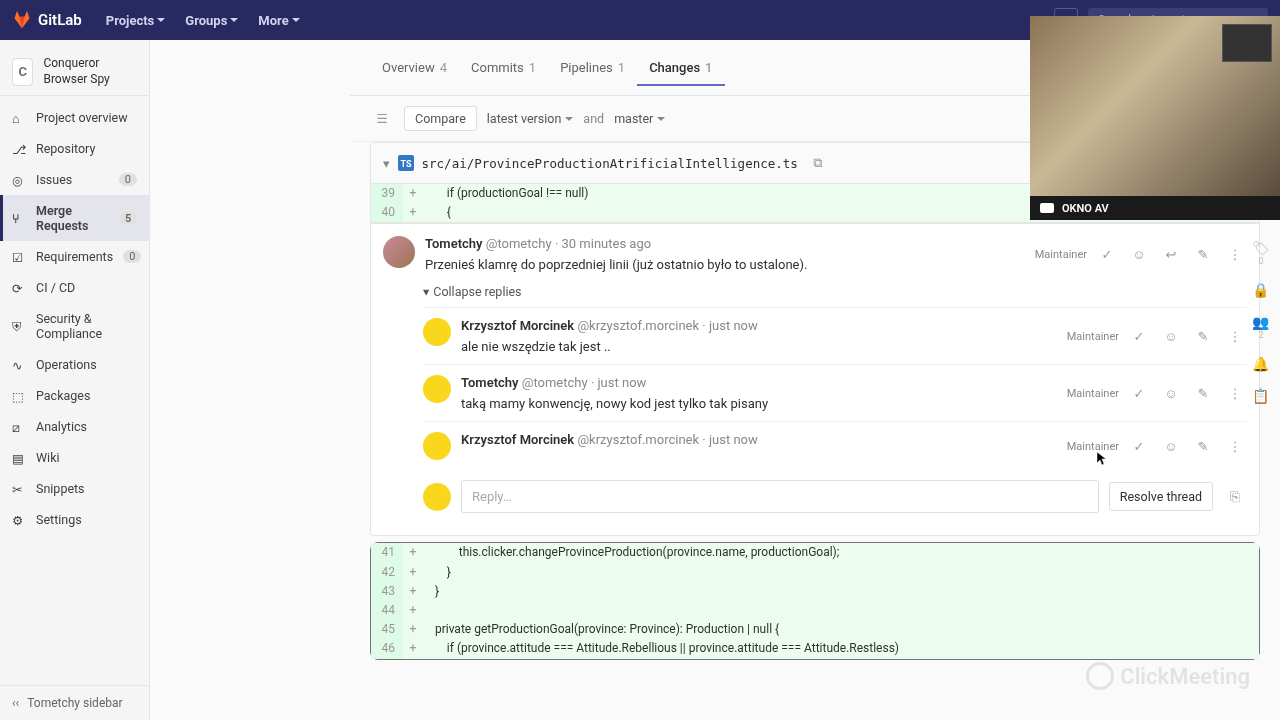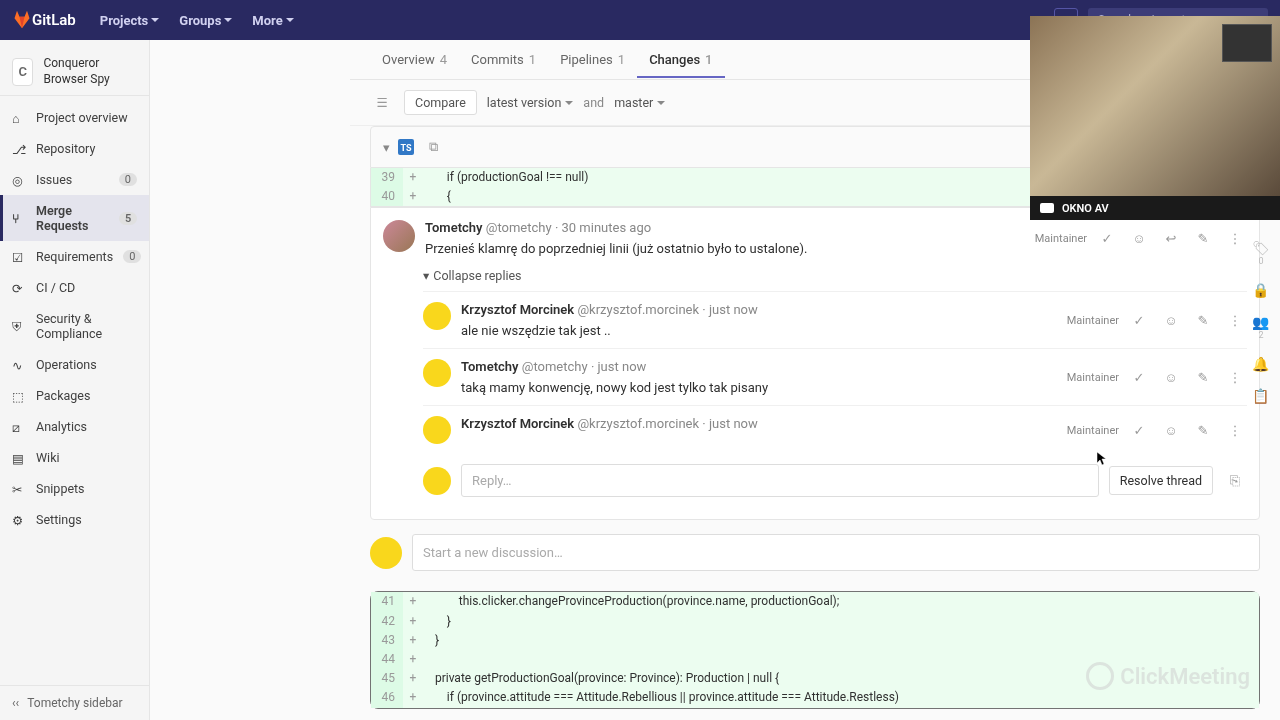--- a/index.html
+++ b/index.html
@@ -1,37 +1,37 @@
 <!DOCTYPE html>
 <html><head>
 <meta charset="utf-8">
 <style>
 * { margin:0; padding:0; box-sizing:border-box; font-family:-apple-system,BlinkMacSystemFont,"Segoe UI",Roboto,sans-serif; }
 body { background:#fafafa; font-size:13px; color:#303030; overflow:hidden; width:1280px; height:720px; position:relative; }
 .topnav { height:40px; background:#292961; display:flex; align-items:center; padding:0 12px; color:#fff; }
-.logo { display:flex; align-items:center; gap:0; margin-right:16px; }
+.logo { display:flex; align-items:center; gap:6px; margin-right:16px; }
 .logo svg { width:20px; height:20px; }
 .logo-text { font-weight:600; font-size:15px; }
 .nav-menu { display:flex; gap:4px;font-weight:bold; }
 .nav-item { padding:6px 8px; color:#d1d1f0; font-size:13px; display:flex; align-items:center; gap:3px; cursor:pointer; }
 .chev { border:4px solid transparent; border-top-color:#d1d1f0; margin-top:4px; }
 .top-right { margin-left:auto; display:flex; align-items:center; gap:10px; }
 .plus-btn { width:24px; height:24px; border:1px solid #5555a5; border-radius:3px; display:flex; align-items:center; justify-content:center; color:#d1d1f0; cursor:pointer; }
 .search-box { background:#3c3c78; border-radius:3px; padding:5px 10px; width:180px; color:#b0b0d0; font-size:12px; }
 .sidebar { position:absolute; left:0; top:40px; width:150px; bottom:0; background:#f5f5f5; border-right:1px solid #e5e5e5; padding-top:8px; }
 .proj-header { display:flex; align-items:center; gap:10px; padding:8px 12px; border-bottom:1px solid #e5e5e5; margin-bottom:6px; }
 .proj-avatar { width:28px; height:28px; border-radius:4px; background:#fff; border:1px solid #ddd; display:flex; align-items:center; justify-content:center; font-weight:600; color:#666; }
 .proj-name { font-size:12px; color:#303030; line-height:1.3; }
 .side-item { display:flex; align-items:center; gap:10px; padding:8px 12px; color:#404040; font-size:12.5px; cursor:pointer; position:relative; }
 .side-item.active { background:#e4e4ed; font-weight:600; box-shadow:inset 3px 0 0 #292961; }
 .side-icon { width:14px; height:14px; flex-shrink:0; }
 .side-badge { margin-left:auto; background:#e0e0e0; border-radius:9px; padding:0 6px; font-size:11px; color:#666; min-width:18px; text-align:center; }
 .side-collapse { position:absolute; bottom:0; left:0; right:0; padding:10px 12px; font-size:12px; color:#666; display:flex; align-items:center; gap:8px; border-top:1px solid #e5e5e5; cursor:pointer; }
 .main { position:absolute; left:150px; right:0; top:40px; bottom:0; overflow:hidden; }
-.mr-tabs { display:flex; align-items:center; padding:0 20px; border-bottom:1px solid #e5e5e5; margin-left:200px; height:40px; }
+.mr-tabs { display:flex; align-items:center; padding:0 20px; border-bottom:1px solid #e5e5e5; margin-left:200px; height:56px; }
 .mr-tab { padding:11px 12px; color:#666; font-size:13px; cursor:pointer; display:flex; gap:5px; }
 .mr-tab.active { color:#303030; box-shadow:inset 0 -2px 0 #6666c4; font-weight:500; }
 .mr-tab .cnt { color:#999; }
 .mr-tabs-right { margin-left:auto; display:flex; align-items:center; gap:10px; color:#666; font-size:12px; }
 .icon-btn { width:24px; height:24px; display:flex; align-items:center; justify-content:center; cursor:pointer; color:#999; }
 .toolbar { display:flex; align-items:center; padding:10px 20px; gap:10px; margin-left:200px; border-bottom:1px solid #eee; font-size:12.5px; }
 .tb-btn { padding:4px 10px; border:1px solid #ddd; border-radius:3px; color:#555; background:#fff; cursor:pointer; }
 .tb-drop { color:#555; display:flex; align-items:center; gap:4px; cursor:pointer; }
 .tb-right { margin-left:auto; display:flex; align-items:center; gap:8px; color:#666; }
 .diff-stat { font-size:12px; }
@@ -231,20 +231,21 @@
     </div>
   </div>
 
   <div class="content">
     <div class="file-header">
       <span class="file-chev">▾</span>
       <svg class="file-icon" viewBox="0 0 16 16">
           <rect width="16" height="16" fill="#3178c6" rx="2"></rect>
           <text x="8" y="12" text-anchor="middle" fill="#fff" font-size="9" font-weight="bold">TS</text>
         </svg>
+      <span class="file-path">src/ai/ProvinceProductionAtrificialIntelligence.ts</span>
       <span class="icon-btn">⧉</span>
       <div class="file-actions">
         <span class="file-stat plus">+70</span>
         <span class="file-stat minus">-0</span>
         <span class="icon-btn">💬</span>
         <span class="icon-btn">✎</span>
         <span class="icon-btn">📋</span>
       </div>
     </div>
 
@@ -326,24 +327,20 @@
           </div>
         </div>
       <div class="reply-input-row">
         <div class="avatar sm yellow"></div>
         <div class="reply-input">Reply…</div>
         <div class="resolve-btn">Resolve thread</div>
         <span class="icon-btn">⎘</span>
       </div>
     </div>
 
-    <div class="new-disc-row">
-      <div class="avatar yellow"></div>
-      <div class="new-disc-input">Start a new discussion…</div>
-    </div>
 
     <div class="code-block" id="code-bottom">
         <div class="code-line">
           <div class="ln">41</div>
           <div class="sign">+</div>
           <div class="code-txt">            this.clicker.changeProvinceProduction(province.name, productionGoal);</div>
         </div>
         <div class="code-line">
           <div class="ln">42</div>
           <div class="sign">+</div>

